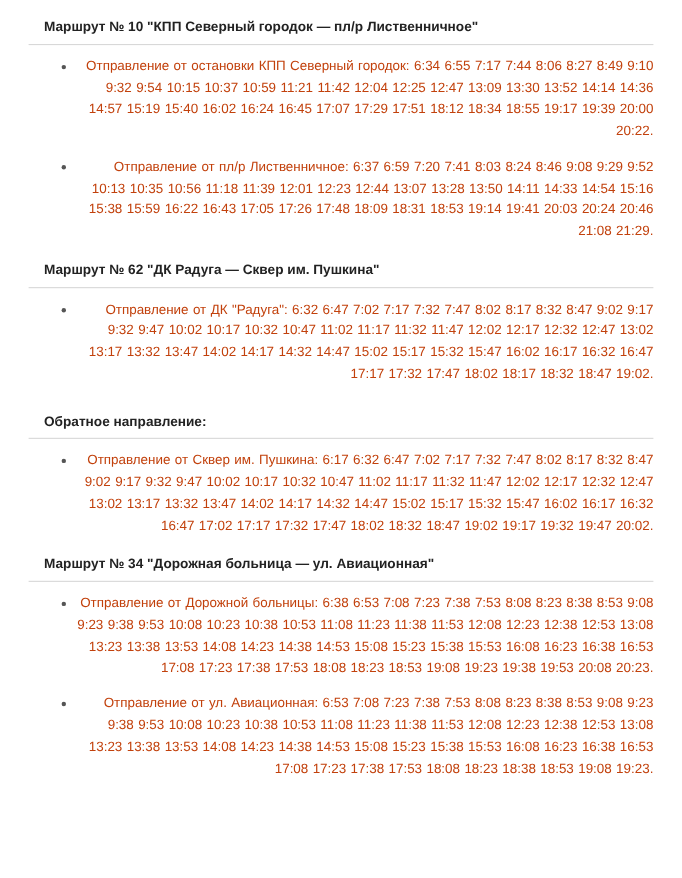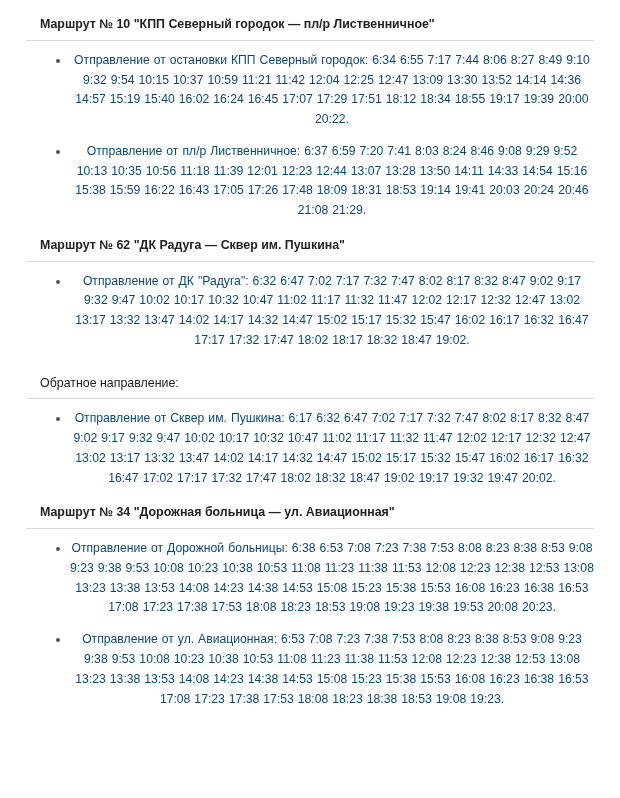--- a/index.html
+++ b/index.html
@@ -25,38 +25,38 @@
   .route-heading {
     font-size: 12.4px;
     font-weight: bold;
     color: #222222;
     padding: 6px 0 7px 14px;
     border-bottom: 1px solid #d8d8d8;
     line-height: 1.35;
   }
   .sub-heading {
     font-size: 12.4px;
-    font-weight: normal;
+    font-weight: bold;
     color: #222222;
     padding: 14px 0 7px 14px;
     border-bottom: 1px solid #d8d8d8;
     line-height: 1.35;
   }
   .entries {
     list-style: none;
     margin: 0;
     padding: 10px 0 2px 0;
   }
   .entry {
     position: relative;
     font-size: 12.2px;
     line-height: 1.62;
-    color: #0c4a6e;
+    color: #c2410c;
     padding: 0 0 12px 44px;
-    text-align: center;
+    text-align: right;
   }
   .entry:last-child {
     padding-bottom: 4px;
   }
   .bullet {
     position: absolute;
     left: 30px;
     top: 8px;
     width: 4px;
     height: 4px;

